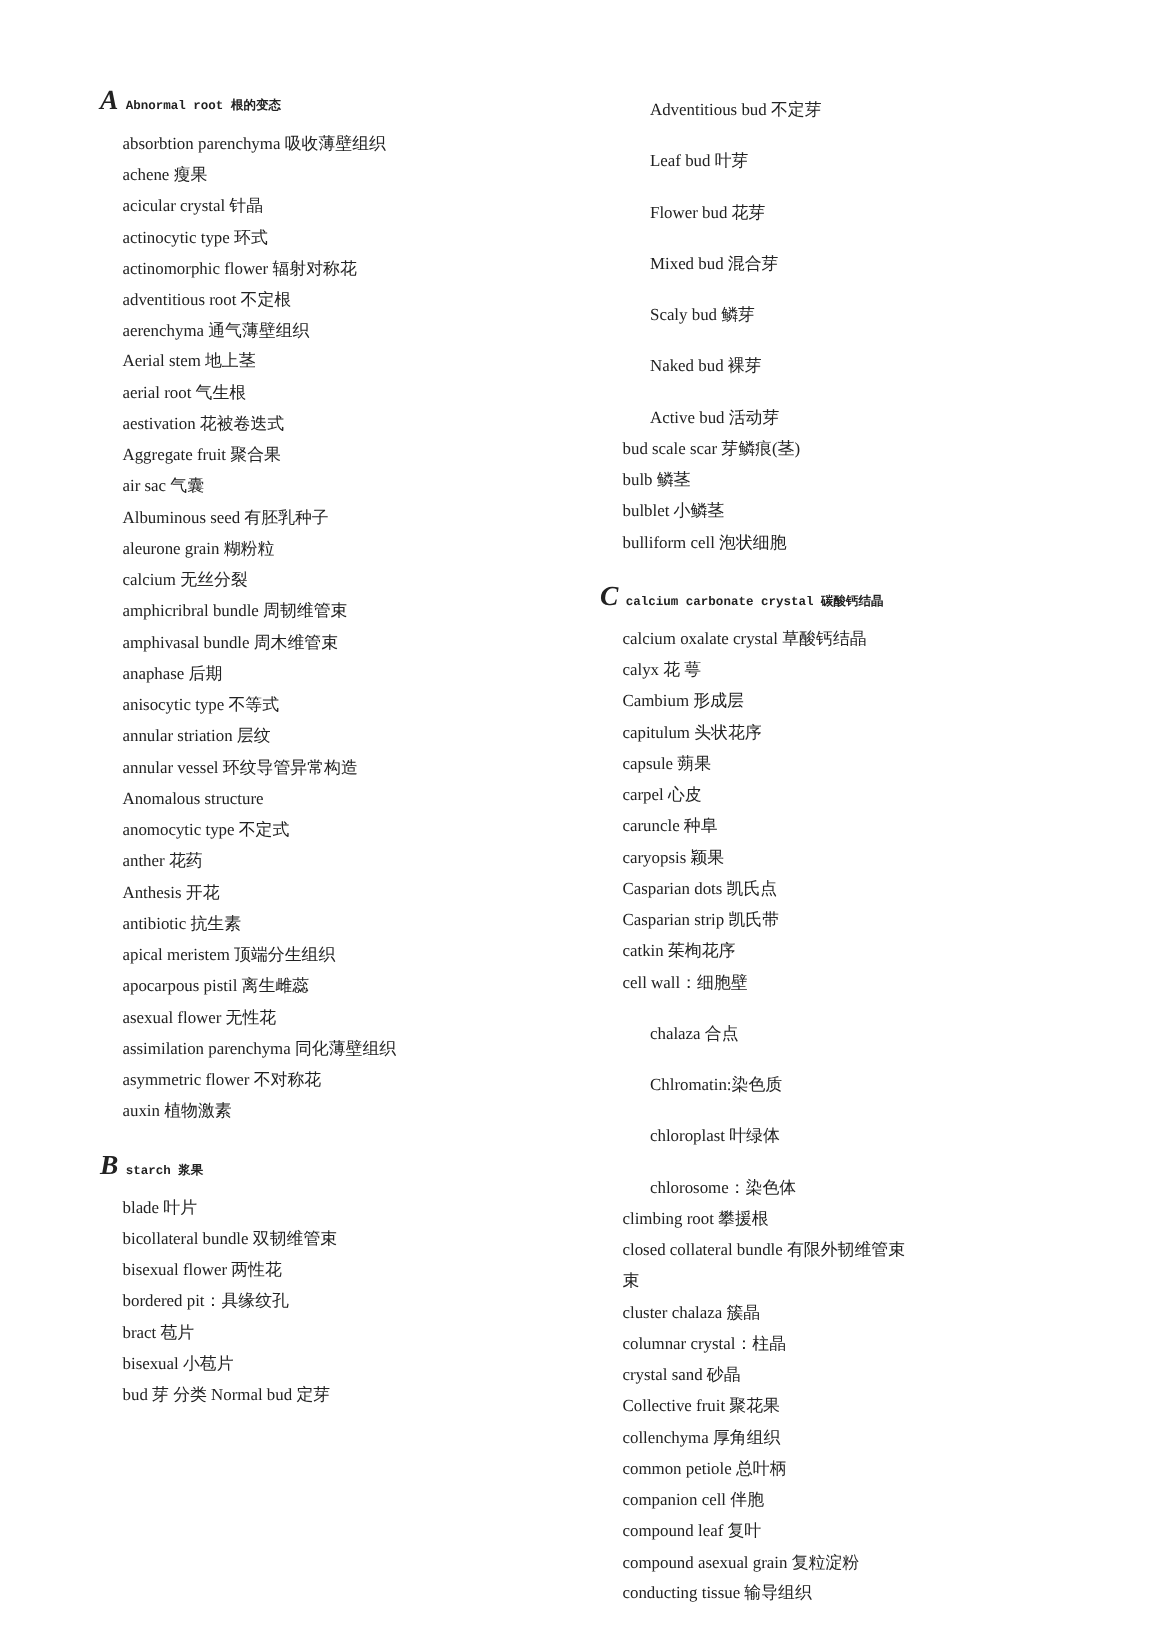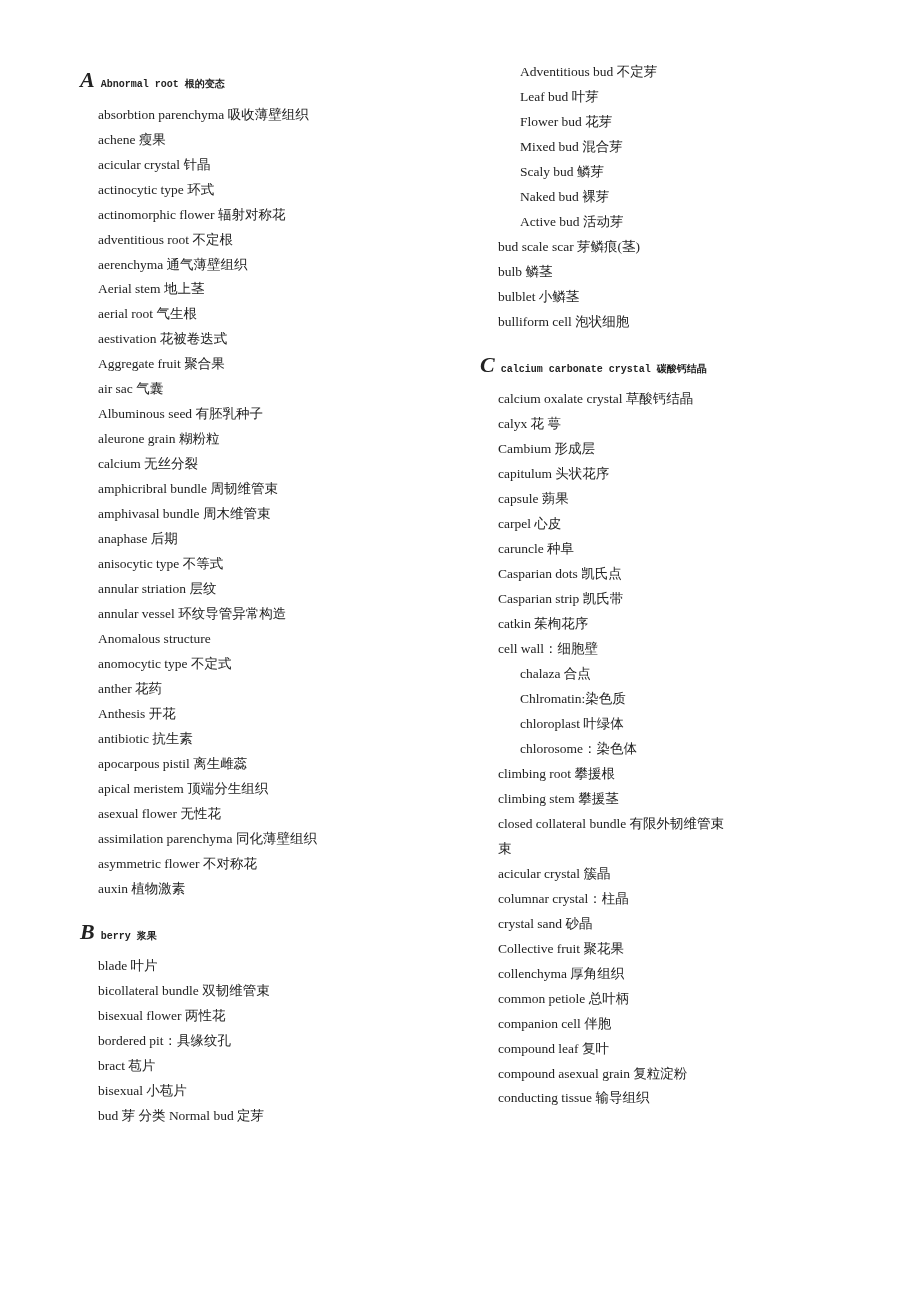--- a/index.html
+++ b/index.html
@@ -37,20 +37,21 @@
       font-size: 10px;
       font-family: Liberation Mono, monospace;
     }
     .entry {
       padding-left: 18px;
       font-size: 13.5px;
       line-height: 1.85;
     }
     .indent {
       padding-left: 40px;
+      margin-top: 16px;
     }
     .section-gap {
       margin-top: 10px;
     }
   </style>
 </head>
 <body>
 
 <div class="page">
 
@@ -78,29 +79,29 @@
       <div class="entry">amphivasal bundle  周木维管束</div>
       <div class="entry">anaphase  后期</div>
       <div class="entry">anisocytic type  不等式</div>
       <div class="entry">annular striation  层纹</div>
       <div class="entry">annular vessel  环纹导管异常构造</div>
       <div class="entry">Anomalous structure</div>
       <div class="entry">anomocytic type  不定式</div>
       <div class="entry">anther  花药</div>
       <div class="entry">Anthesis  开花</div>
       <div class="entry">antibiotic  抗生素</div>
+      <div class="entry">apical meristem  顶端分生组织</div>
       <div class="entry">apocarpous pistil  离生雌蕊</div>
-      <div class="entry">apical meristem  顶端分生组织</div>
       <div class="entry">asexual flower  无性花</div>
       <div class="entry">assimilation parenchyma  同化薄壁组织</div>
       <div class="entry">asymmetric flower  不对称花</div>
       <div class="entry">auxin  植物激素</div>
       <div class="section-header section-gap">
         <span class="section-letter">B</span>
-        <span class="section-title">berry  浆果</span>
+        <span class="section-title">starch  浆果</span>
       </div>
       <div class="entry">blade  叶片</div>
       <div class="entry">bicollateral bundle  双韧维管束</div>
       <div class="entry">bisexual flower  两性花</div>
       <div class="entry">bordered pit：具缘纹孔</div>
       <div class="entry">bract  苞片</div>
       <div class="entry">bisexual  小苞片</div>
       <div class="entry">bud  芽    分类  Normal bud  定芽</div>
     </div>
 
@@ -120,33 +121,33 @@
         <span class="section-letter">C</span>
         <span class="section-title">calcium carbonate crystal  碳酸钙结晶</span>
       </div>
       <div class="entry">calcium oxalate crystal  草酸钙结晶</div>
       <div class="entry">calyx  花  萼</div>
       <div class="entry">Cambium  形成层</div>
       <div class="entry">capitulum  头状花序</div>
       <div class="entry">capsule  蒴果</div>
       <div class="entry">carpel  心皮</div>
       <div class="entry">caruncle  种阜</div>
+      <div class="entry">caryopsis  颖果</div>
       <div class="entry">Casparian dots  凯氏点</div>
       <div class="entry">Casparian strip  凯氏带</div>
       <div class="entry">catkin  茱栒花序</div>
       <div class="entry">cell wall：细胞壁</div>
       <div class="entry indent">chalaza  合点</div>
       <div class="entry indent">Chlromatin:染色质</div>
       <div class="entry indent">chloroplast  叶绿体</div>
       <div class="entry indent">chlorosome：染色体</div>
       <div class="entry">climbing root  攀援根</div>
-      <div class="entry">climbing stem  攀援茎</div>
       <div class="entry" style="padding-left: 18px;">closed collateral bundle  有限外韧维管束</div>
       <div class="entry">束</div>
-      <div class="entry">acicular crystal  簇晶</div>
+      <div class="entry">cluster chalaza  簇晶</div>
       <div class="entry">columnar crystal：柱晶</div>
       <div class="entry">crystal sand  砂晶</div>
       <div class="entry">Collective fruit  聚花果</div>
       <div class="entry">collenchyma  厚角组织</div>
       <div class="entry">common petiole  总叶柄</div>
       <div class="entry">companion cell  伴胞</div>
       <div class="entry">compound leaf  复叶</div>
       <div class="entry">compound asexual grain  复粒淀粉</div>
       <div class="entry">conducting tissue  输导组织</div>
     </div>

